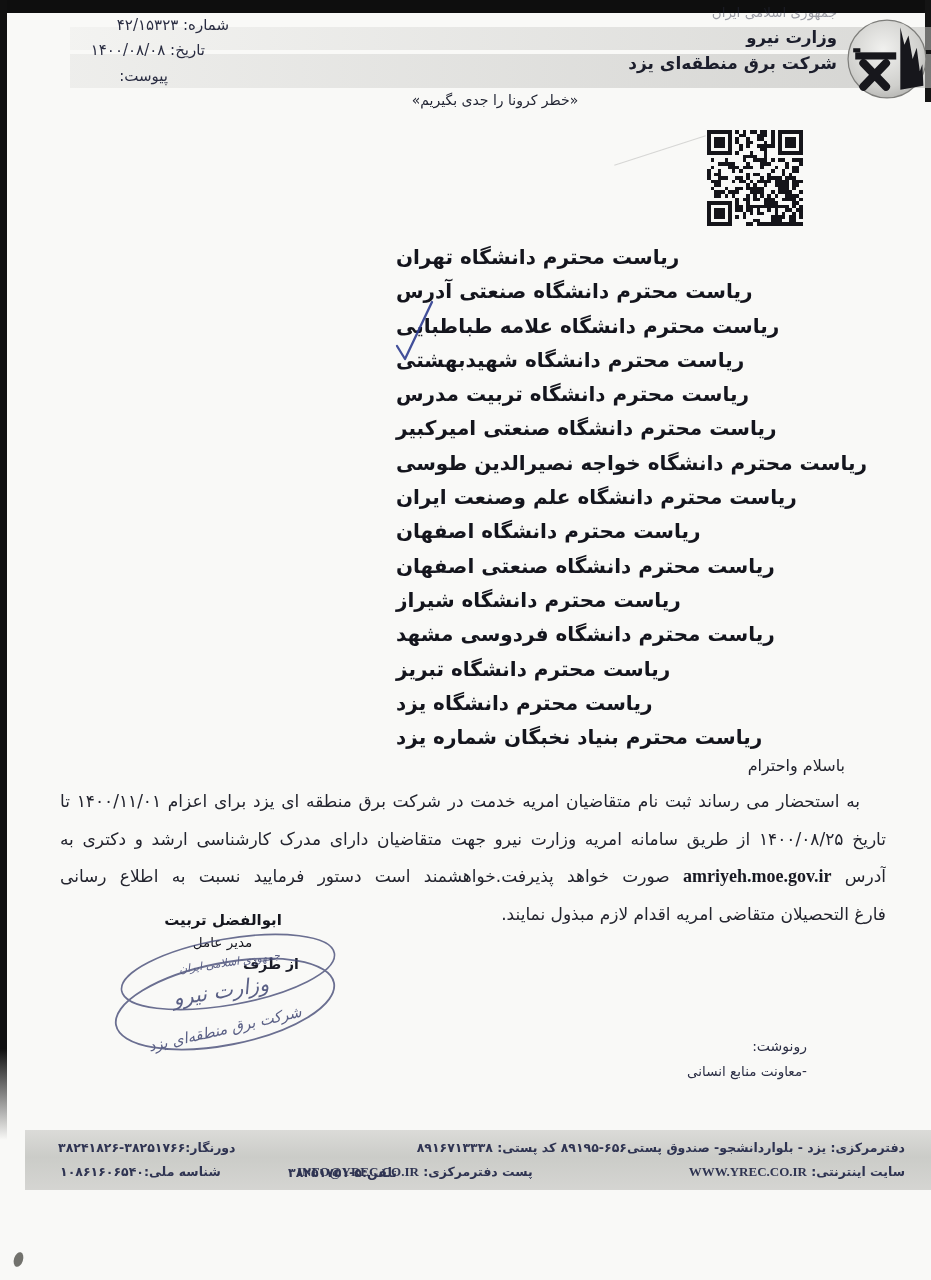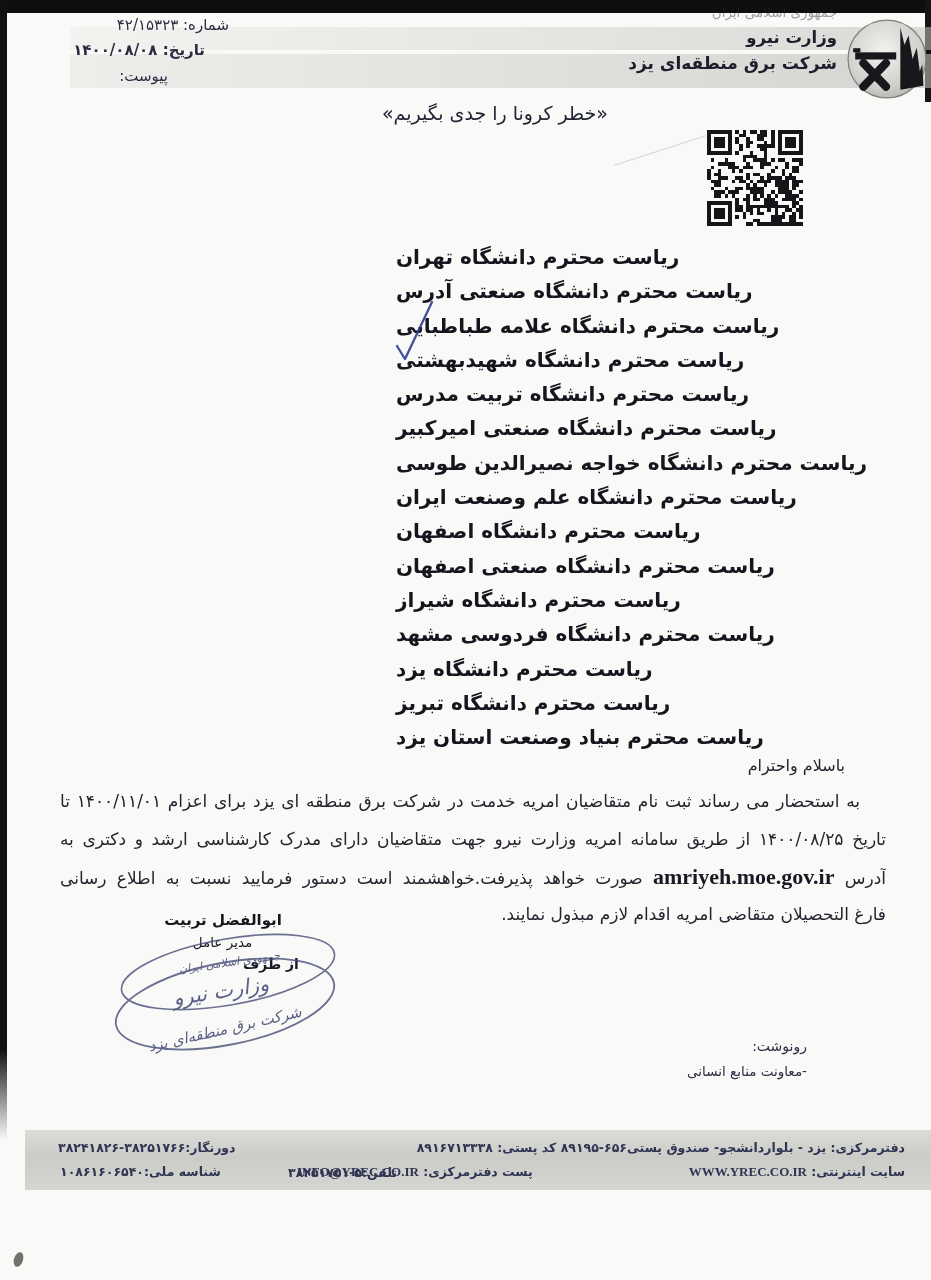--- a/index.html
+++ b/index.html
@@ -10,44 +10,44 @@
   .edge-top{left:0;top:0;width:931px;height:13px;background:#0e0e0e;}
   .edge-left{left:0;top:0;width:7px;height:1140px;background:linear-gradient(180deg,#101010 92%,rgba(16,16,16,0));}
   .edge-right{right:0;top:0;width:6px;height:102px;background:#141414;}
   .shade1{left:70px;top:27px;width:861px;height:23px;background:linear-gradient(90deg,rgba(198,198,195,.12),rgba(192,192,189,.55));}
   .shade2{left:70px;top:54px;width:861px;height:34px;background:linear-gradient(90deg,rgba(198,198,195,.22),rgba(188,188,185,.6));}
   .crease{left:612px;top:150px;width:96px;height:1px;background:rgba(150,150,150,.35);transform:rotate(-18deg);}
   .speck{left:14px;top:1252px;width:9px;height:15px;background:#44443f;border-radius:50%;opacity:.75;transform:rotate(18deg);}
   
   .meta{font-size:15px;color:#2a2d42;direction:rtl;white-space:nowrap;}
   .m1{right:702px;top:16px;}
-  .m2{right:726px;top:41px;font-weight:bold;}
+  .m2{right:726px;top:41px;}
   .m3{right:763px;top:67px;}
   
   .org{right:94px;top:4px;width:300px;text-align:right;direction:rtl;}
   .org1{font-size:13.5px;opacity:.45;color:#2a2d42;}
   .org2{font-size:16.5px;font-weight:700;margin-top:8px;color:#1c1e2c;}
   .org3{font-size:17px;font-weight:700;margin-top:6px;color:#1c1e2c;}
   .logo{left:846px;top:18px;width:82px;height:82px;}
   
-  .slogan{left:60px;top:102px;width:870px;text-align:center;direction:rtl;font-size:19px;color:#1f2230;}
+  .slogan{left:60px;top:92px;width:870px;text-align:center;direction:rtl;font-size:14px;color:#1f2230;}
   
   .qr{left:703px;top:130px;width:104px;height:96px;}
   
   .recipients{right:64px;top:240px;direction:rtl;text-align:left;}
   .recipient{font-size:20px;font-weight:700;line-height:34.3px;color:#14151d;white-space:nowrap;}
   .check{left:394px;top:300px;width:42px;height:62px;}
   
   .salutation{right:86px;top:756px;direction:rtl;font-size:16px;color:#23242e;}
   .body-par{left:60px;top:783px;width:826px;direction:rtl;font-size:17px;}
   .bline{line-height:37.5px;white-space:nowrap;}
   .bline.j{text-align:justify;text-align-last:justify;white-space:normal;height:37.5px;overflow:hidden;}
   .bline.first{padding-right:26px;box-sizing:border-box;}
   .bline.last{text-align:right;}
-  .url{font-family:"Liberation Serif",serif;font-weight:700;font-size:22px;color:#181922;}
+  .url{font-family:"Liberation Serif",serif;font-weight:700;font-size:18px;color:#181922;}
   
   .sig-name{left:158px;top:911px;width:130px;text-align:center;font-weight:700;font-size:15px;direction:rtl;color:#15161e;}
   .sig-title{left:170px;top:934px;width:105px;text-align:center;font-weight:400;font-size:13.5px;direction:rtl;color:#15161e;}
   .sig-behalf{left:243px;top:956px;font-weight:700;font-size:14px;direction:rtl;color:#1a1b26;}
   .stamp{left:106px;top:926px;width:244px;height:144px;opacity:.88;}
   
   .cc{right:124px;top:1038px;text-align:right;direction:rtl;color:#2c2f45;}
   .cc-label{font-size:14px;}
   .cc-item{font-size:13.5px;margin-top:9px;}
   
@@ -396,23 +396,23 @@
       <div class="recipient">ریاست محترم دانشگاه علامه طباطبایی</div>
       <div class="recipient">ریاست محترم دانشگاه شهیدبهشتی</div>
       <div class="recipient">ریاست محترم دانشگاه تربیت مدرس</div>
       <div class="recipient">ریاست محترم دانشگاه صنعتی امیرکبیر</div>
       <div class="recipient">ریاست محترم دانشگاه خواجه نصیرالدین طوسی</div>
       <div class="recipient">ریاست محترم دانشگاه علم وصنعت ایران</div>
       <div class="recipient">ریاست محترم دانشگاه اصفهان</div>
       <div class="recipient">ریاست محترم دانشگاه صنعتی اصفهان</div>
       <div class="recipient">ریاست محترم دانشگاه شیراز</div>
       <div class="recipient">ریاست محترم دانشگاه فردوسی مشهد</div>
+      <div class="recipient">ریاست محترم دانشگاه تبریز</div>
       <div class="recipient">ریاست محترم دانشگاه یزد</div>
-      <div class="recipient">ریاست محترم دانشگاه تبریز</div>
-      <div class="recipient">ریاست محترم بنیاد وصنعت استان یزد</div>
+      <div class="recipient">ریاست محترم بنیاد نخبگان شماره یزد</div>
     </div>
 
   <svg class="abs check" viewBox="0 0 42 62">
     <path d="M3 46 L11 59 L38 2" fill="none" stroke="#2d3c8f" stroke-width="2.3" stroke-linecap="round" stroke-linejoin="round" opacity="0.9"></path>
   </svg>
 
   <div class="abs salutation">باسلام واحترام</div>
   <div class="abs body-par">
     <div class="bline j first">به استحضار می رساند ثبت نام متقاضیان امریه خدمت در شرکت برق منطقه ای یزد برای اعزام ۱۴۰۰/۱۱/۰۱ تا</div>
     <div class="bline j">تاریخ ۱۴۰۰/۰۸/۲۵ از طریق سامانه امریه وزارت نیرو جهت متقاضیان دارای مدرک کارشناسی ارشد و دکتری به</div>

